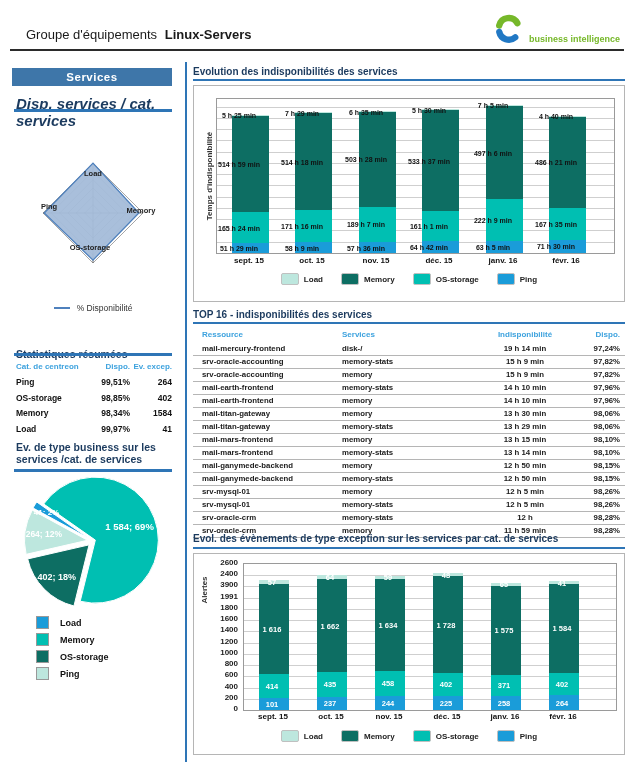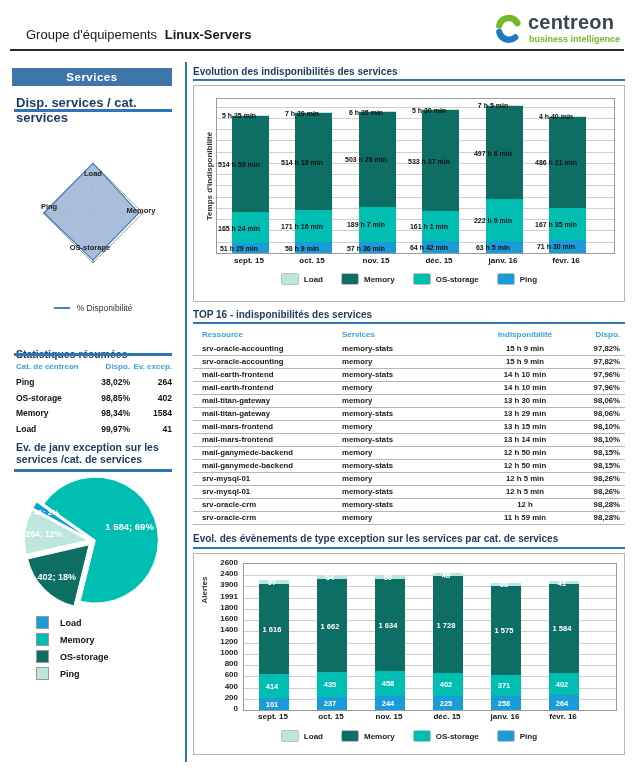--- a/index.html
+++ b/index.html
@@ -17,31 +17,30 @@
 <div class="abs" style="left:26px;top:27px;font-size:13px;color:#1a1a1a;">
   <span>Groupe d'équipements</span>
   <span style="font-weight:700;margin-left:4px;">Linux-Servers</span>
 </div>
 
 <div class="abs" style="left:492px;top:11px;width:132px;height:36px;">
   <svg class="abs" style="left:0;top:1px;" width="34" height="34" viewBox="0 0 40 40">
     <path d="M 29.8 13.1 A 11.5 11.5 0 0 0 8.5 15.9" fill="none" stroke="#76b82a" stroke-width="7.5" stroke-linecap="round"></path>
     <path d="M 8.6 23.5 A 11.5 11.5 0 0 0 27.3 29.8" fill="none" stroke="#2178c4" stroke-width="7.5" stroke-linecap="round"></path>
   </svg>
-  <div class="abs" style="left:36px;top:0px;font-size:20px;font-weight:700;color:#3c4650;letter-spacing:0.2px;">centreon</div>
   <div class="abs" style="left:37px;top:23px;font-size:9px;font-weight:700;color:#76b82a;">business intelligence</div>
 </div>
 
 <div class="abs" style="left:10px;top:49px;width:614px;height:1.5px;background:#2b2b2b;"></div>
 
 <div class="abs" style="left:185px;top:62px;width:2px;height:700px;background:#2e75b6;"></div>
 
 <div class="abs" style="left:12px;top:68px;width:160px;height:18px;background:#3e76a9;color:#fff;font-size:11.5px;font-weight:700;text-align:center;line-height:18px;letter-spacing:0.5px;">Services</div>
 
-<div class="abs sect-title" style="left:16px;top:95px;width:158px;font-size:13px;">Disp. services / cat. services</div>
+<div class="abs sect-title" style="left:16px;top:95px;width:158px;font-size:15px;font-style:italic;">Disp. services / cat. services</div>
 <div class="abs side-underline" style="left:14px;top:109px;width:158px;"></div>
 
 <div class="abs" id="radar-host" style="left:8px;top:122px;width:170px;height:176px;"><svg width="170" height="176" viewBox="0 0 170 176">
       <polygon points="85,41 135,91 85,141 35,91" fill="none" stroke="#6a6a6a" stroke-width="0.6"></polygon>
       <polygon points="85,49.333333333333336 126.66666666666666,91 85,132.66666666666666 43.333333333333336,91" fill="none" stroke="#6a6a6a" stroke-width="0.6"></polygon>
       <polygon points="85,57.666666666666664 118.33333333333334,91 85,124.33333333333334 51.666666666666664,91" fill="none" stroke="#6a6a6a" stroke-width="0.6"></polygon>
       <polygon points="85,66 110,91 85,116 60,91" fill="none" stroke="#6a6a6a" stroke-width="0.6"></polygon>
       <polygon points="85,74.33333333333333 101.66666666666667,91 85,107.66666666666667 68.33333333333333,91" fill="none" stroke="#6a6a6a" stroke-width="0.6"></polygon>
       <polygon points="85,82.66666666666667 93.33333333333333,91 85,99.33333333333333 76.66666666666667,91" fill="none" stroke="#6a6a6a" stroke-width="0.6"></polygon>
       <line x1="85" y1="41" x2="85" y2="141" stroke="#555" stroke-width="0.8"></line>
@@ -57,42 +56,42 @@
 <div class="abs sect-title" style="left:16px;top:348px;width:158px;font-size:10.5px;">Statistiques résumées</div>
 <div class="abs side-underline" style="left:14px;top:353px;width:158px;"></div>
 <div class="abs" id="stats-host" style="left:16px;top:362px;width:156px;">
     <div style="position: relative; height: 15px;">
       <div style="position: absolute; left: 0px; width: 78px; text-align: left; font: 700 8px &quot;Liberation Sans&quot;, sans-serif; color: rgb(61, 162, 222); white-space: nowrap;">Cat. de centreon</div>
       <div style="position: absolute; left: 78px; width: 36px; text-align: right; font: 700 8px &quot;Liberation Sans&quot;, sans-serif; color: rgb(61, 162, 222); white-space: nowrap;">Dispo.</div>
       <div style="position: absolute; left: 116px; width: 40px; text-align: right; font: 700 8px &quot;Liberation Sans&quot;, sans-serif; color: rgb(61, 162, 222); white-space: nowrap;">Ev. excep.</div>
     </div>
     <div style="position: relative; height: 15.5px;">
       <div style="position: absolute; left: 0px; width: 78px; text-align: left; font: 700 8.5px &quot;Liberation Sans&quot;, sans-serif; color: rgb(17, 17, 17);">Ping</div>
-      <div style="position: absolute; left: 78px; width: 36px; text-align: right; font: 700 8.5px &quot;Liberation Sans&quot;, sans-serif; color: rgb(17, 17, 17);">38,02%</div>
+      <div style="position: absolute; left: 78px; width: 36px; text-align: right; font: 700 8.5px &quot;Liberation Sans&quot;, sans-serif; color: rgb(17, 17, 17);">99,51%</div>
       <div style="position: absolute; left: 116px; width: 40px; text-align: right; font: 700 8.5px &quot;Liberation Sans&quot;, sans-serif; color: rgb(17, 17, 17);">264</div>
     </div>
     <div style="position: relative; height: 15.5px;">
       <div style="position: absolute; left: 0px; width: 78px; text-align: left; font: 700 8.5px &quot;Liberation Sans&quot;, sans-serif; color: rgb(17, 17, 17);">OS-storage</div>
       <div style="position: absolute; left: 78px; width: 36px; text-align: right; font: 700 8.5px &quot;Liberation Sans&quot;, sans-serif; color: rgb(17, 17, 17);">98,85%</div>
       <div style="position: absolute; left: 116px; width: 40px; text-align: right; font: 700 8.5px &quot;Liberation Sans&quot;, sans-serif; color: rgb(17, 17, 17);">402</div>
     </div>
     <div style="position: relative; height: 15.5px;">
       <div style="position: absolute; left: 0px; width: 78px; text-align: left; font: 700 8.5px &quot;Liberation Sans&quot;, sans-serif; color: rgb(17, 17, 17);">Memory</div>
       <div style="position: absolute; left: 78px; width: 36px; text-align: right; font: 700 8.5px &quot;Liberation Sans&quot;, sans-serif; color: rgb(17, 17, 17);">98,34%</div>
       <div style="position: absolute; left: 116px; width: 40px; text-align: right; font: 700 8.5px &quot;Liberation Sans&quot;, sans-serif; color: rgb(17, 17, 17);">1584</div>
     </div>
     <div style="position: relative; height: 15.5px;">
       <div style="position: absolute; left: 0px; width: 78px; text-align: left; font: 700 8.5px &quot;Liberation Sans&quot;, sans-serif; color: rgb(17, 17, 17);">Load</div>
       <div style="position: absolute; left: 78px; width: 36px; text-align: right; font: 700 8.5px &quot;Liberation Sans&quot;, sans-serif; color: rgb(17, 17, 17);">99,97%</div>
       <div style="position: absolute; left: 116px; width: 40px; text-align: right; font: 700 8.5px &quot;Liberation Sans&quot;, sans-serif; color: rgb(17, 17, 17);">41</div>
     </div>
   </div>
 
 <div class="abs sect-title" style="left:16px;top:441px;width:162px;font-size:10.5px;line-height:12px;">
-  <div>Ev. de janv exception sur les</div>
+  <div>Ev. de type business sur les</div>
   <div>services /cat. de services</div>
 </div>
 <div class="abs side-underline" style="left:14px;top:469px;width:158px;"></div>
 
 <div class="abs" id="pie-host" style="left:20px;top:475px;width:150px;height:136px;"><svg width="150" height="136" viewBox="0 0 150 136">
       <path d="M 75.34094930732093 65.1225284388918 L 23.734370517114442 28.9872129487759 A 63 63 0 1 1 60.20187716709402 126.27650210154928 Z" fill="#00bfb2" stroke="#fff" stroke-width="1"></path>
       <text x="109.55626438312363" y="55.29740410173436" text-anchor="middle" fill="#fff" font-family="Liberation Sans, sans-serif" font-size="9.5" font-weight="700">1 584; 69%</text>
       <path d="M 69.07787149180196 69.85576295500387 L 53.93879935157505 131.00973661766136 A 63 63 0 0 1 7.67446965980001 83.94910334888138 Z" fill="#0d6e63" stroke="#fff" stroke-width="1"></path>
       <text x="36.731008013281325" y="104.65529161663576" text-anchor="middle" fill="#fff" font-family="Liberation Sans, sans-serif" font-size="9" font-weight="700">402; 18%</text>
       <path d="M 67.55108723794677 65.25210314111268 L 6.147685405944827 79.3454435349902 A 63 63 0 0 1 12.215751821247984 35.13565158517003 Z" fill="#bde7de" stroke="#fff" stroke-width="1"></path>
@@ -216,20 +215,26 @@
 <div class="abs sect-title" style="left:193px;top:309px;width:432px;">TOP 16 - indisponibilités des services</div>
 <div class="abs underline" style="left:193px;top:322px;width:432px;"></div>
 <div class="abs" id="top15-host" style="left:193px;top:330px;width:432px;">
     <div style="position: relative; height: 13px;">
       <div style="position: absolute; left: 9px; width: 135px; text-align: left; font: 700 8px &quot;Liberation Sans&quot;, sans-serif; color: rgb(61, 162, 222);">Ressource</div>
       <div style="position: absolute; left: 149px; width: 110px; text-align: left; font: 700 8px &quot;Liberation Sans&quot;, sans-serif; color: rgb(61, 162, 222);">Services</div>
       <div style="position: absolute; left: 262px; width: 140px; text-align: center; font: 700 8px &quot;Liberation Sans&quot;, sans-serif; color: rgb(61, 162, 222);">Indisponibilité</div>
       <div style="position: absolute; left: 357px; width: 70px; text-align: right; font: 700 8px &quot;Liberation Sans&quot;, sans-serif; color: rgb(61, 162, 222);">Dispo.</div>
     </div>
     <div style="position: relative; height: 12px; border-bottom: 1px solid rgb(181, 181, 181);">
+      <div style="position: absolute; left: 9px; width: 135px; text-align: left; font: 700 7.8px / 11px &quot;Liberation Sans&quot;, sans-serif; color: rgb(26, 26, 26); white-space: nowrap;">mail-mercury-frontend</div>
+      <div style="position: absolute; left: 149px; width: 110px; text-align: left; font: 700 7.8px / 11px &quot;Liberation Sans&quot;, sans-serif; color: rgb(26, 26, 26); white-space: nowrap;">disk-/</div>
+      <div style="position: absolute; left: 262px; width: 140px; text-align: center; font: 700 7.8px / 11px &quot;Liberation Sans&quot;, sans-serif; color: rgb(26, 26, 26); white-space: nowrap;">19 h 14 min</div>
+      <div style="position: absolute; left: 357px; width: 70px; text-align: right; font: 700 7.8px / 11px &quot;Liberation Sans&quot;, sans-serif; color: rgb(26, 26, 26); white-space: nowrap;">97,24%</div>
+    </div>
+    <div style="position: relative; height: 12px; border-bottom: 1px solid rgb(181, 181, 181);">
       <div style="position: absolute; left: 9px; width: 135px; text-align: left; font: 700 7.8px / 11px &quot;Liberation Sans&quot;, sans-serif; color: rgb(26, 26, 26); white-space: nowrap;">srv-oracle-accounting</div>
       <div style="position: absolute; left: 149px; width: 110px; text-align: left; font: 700 7.8px / 11px &quot;Liberation Sans&quot;, sans-serif; color: rgb(26, 26, 26); white-space: nowrap;">memory-stats</div>
       <div style="position: absolute; left: 262px; width: 140px; text-align: center; font: 700 7.8px / 11px &quot;Liberation Sans&quot;, sans-serif; color: rgb(26, 26, 26); white-space: nowrap;">15 h 9 min</div>
       <div style="position: absolute; left: 357px; width: 70px; text-align: right; font: 700 7.8px / 11px &quot;Liberation Sans&quot;, sans-serif; color: rgb(26, 26, 26); white-space: nowrap;">97,82%</div>
     </div>
     <div style="position: relative; height: 12px; border-bottom: 1px solid rgb(181, 181, 181);">
       <div style="position: absolute; left: 9px; width: 135px; text-align: left; font: 700 7.8px / 11px &quot;Liberation Sans&quot;, sans-serif; color: rgb(26, 26, 26); white-space: nowrap;">srv-oracle-accounting</div>
       <div style="position: absolute; left: 149px; width: 110px; text-align: left; font: 700 7.8px / 11px &quot;Liberation Sans&quot;, sans-serif; color: rgb(26, 26, 26); white-space: nowrap;">memory</div>
       <div style="position: absolute; left: 262px; width: 140px; text-align: center; font: 700 7.8px / 11px &quot;Liberation Sans&quot;, sans-serif; color: rgb(26, 26, 26); white-space: nowrap;">15 h 9 min</div>
       <div style="position: absolute; left: 357px; width: 70px; text-align: right; font: 700 7.8px / 11px &quot;Liberation Sans&quot;, sans-serif; color: rgb(26, 26, 26); white-space: nowrap;">97,82%</div>

